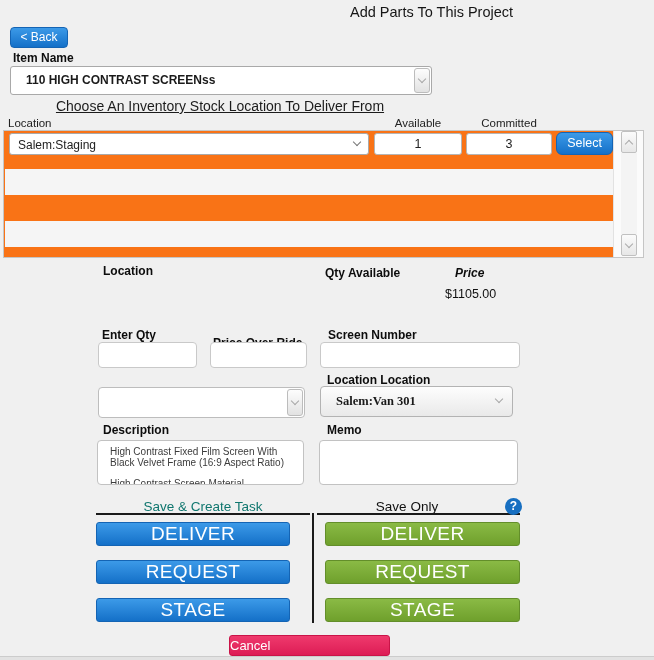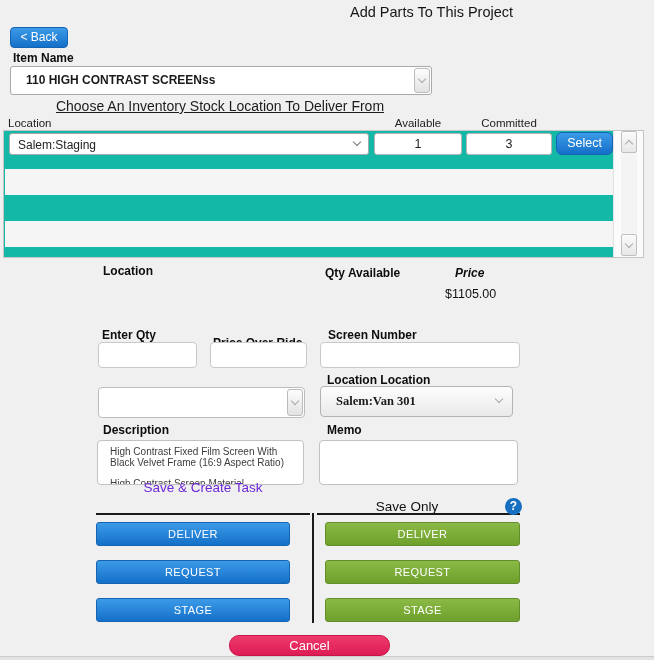--- a/index.html
+++ b/index.html
@@ -41,21 +41,21 @@
 
   
   #inv-heading { left:20px; top:98px; width:400px; text-align:center; font-size:14px; color:#1c1c1c; text-decoration:underline; }
 
   
   #col-location { left:8px; top:117px; }
   #col-available { left:374px; top:117px; width:88px; text-align:center; }
   #col-committed { left:466px; top:117px; width:86px; text-align:center; }
 
   
-  #list-panel { left:3px; top:130px; width:641px; height:128px; background:#14b8a6; border:1px solid #c5c5c5; }
+  #list-panel { left:3px; top:130px; width:641px; height:128px; background:#f97316; border:1px solid #c5c5c5; }
   #row-select { position:absolute; left:5px; top:2px; width:360px; height:22px; }
   #row-select .val { position:absolute; left:8px; top:4px; font-size:12px; color:#222; }
   #row-select .rchev { position:absolute; right:8px; top:8px; }
   .cell-input {
     position:absolute; top:2px; height:22px; background:#fff; border:1px solid #b5b5b5;
     border-radius:3px; text-align:center; font-size:12.5px; color:#222; width:88px;
     font-family:"Liberation Sans", sans-serif;
   }
   #avail-input { left:370px; }
   #commit-input { left:462px; width:86px; }
@@ -109,43 +109,43 @@
   #memo-label { left:327px; top:423px; }
   .area {
     position:absolute; background:#fff; border:1px solid #c2c2c2; border-radius:4px;
     font-family:"Liberation Sans", sans-serif; font-size:10px; line-height:10.5px; color:#3c3c3c;
     padding:6px 10px 0 12px; resize:none; overflow:hidden; outline:none;
   }
   #desc-area { left:97px; top:440px; width:207px; height:45px; }
   #memo-area { left:319px; top:440px; width:199px; height:45px; }
 
   
-  #sct-heading { left:96px; top:480px; width:214px; text-align:center; font-size:13.5px; color:#6d28d9; }
+  #sct-heading { left:96px; top:499px; width:214px; text-align:center; font-size:13.5px; color:#0f766e; }
   #so-heading { left:317px; top:499px; width:180px; text-align:center; font-size:13.5px; color:#111; }
   .hrule { position:absolute; top:513px; height:2px; background:#1a1a1a; }
   #rule-left { left:96px; width:214px; }
   #rule-right { left:317px; width:203px; }
   #divider { left:312px; top:513px; width:2px; height:110px; background:#1a1a1a; }
   #help-icon {
     left:505px; top:498px; width:17px; height:17px; border-radius:50%;
     background:#176fc1; color:#fff; font-weight:bold; font-size:12px;
     text-align:center; line-height:17px; cursor:pointer;
   }
   .action-btn {
     position:absolute; width:194px; height:24px; border-radius:3px;
-    color:#fff; font-size:11px; line-height:22px; text-align:center;
+    color:#fff; font-size:19px; line-height:22px; text-align:center;
     letter-spacing:0.4px; cursor:pointer;
   }
   .action-btn.blue { left:96px; background:linear-gradient(180deg,#3c9ae8 0%,#1470c8 100%); border:1px solid #1464b4; }
   .action-btn.green { left:325px; width:195px; background:linear-gradient(180deg,#8aba45 0%,#6fa02c 100%); border:1px solid #638e2a; }
   .row0 { top:522px; } .row1 { top:560px; } .row2 { top:598px; }
   #cancel-btn {
-    left:229px; top:635px; width:161px; height:21px; border-radius:10px;
+    left:229px; top:635px; width:161px; height:21px; border-radius:3px;
     background:linear-gradient(180deg,#ef3a6d 0%,#dd1c55 100%); border:1px solid #c91448;
-    color:#fff; font-size:13px; line-height:19px; text-align:center; cursor:pointer;
+    color:#fff; font-size:13px; line-height:19px; cursor:pointer;
   }
   #bottom-strip { left:0; bottom:0; width:654px; height:4px; background:#e2e2e2; border-top:1px solid #cccccc; }
 </style>
 </head>
 <body>
 
 <div id="app">
 
   <div class="abs" id="page-title">Add Parts To This Project</div>
 

